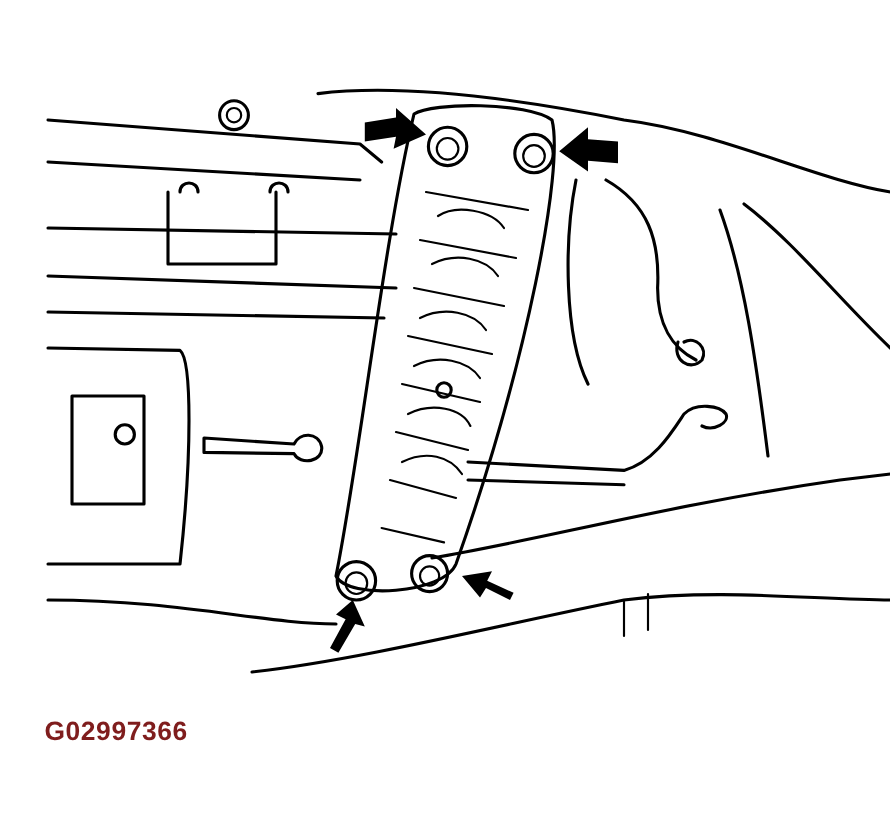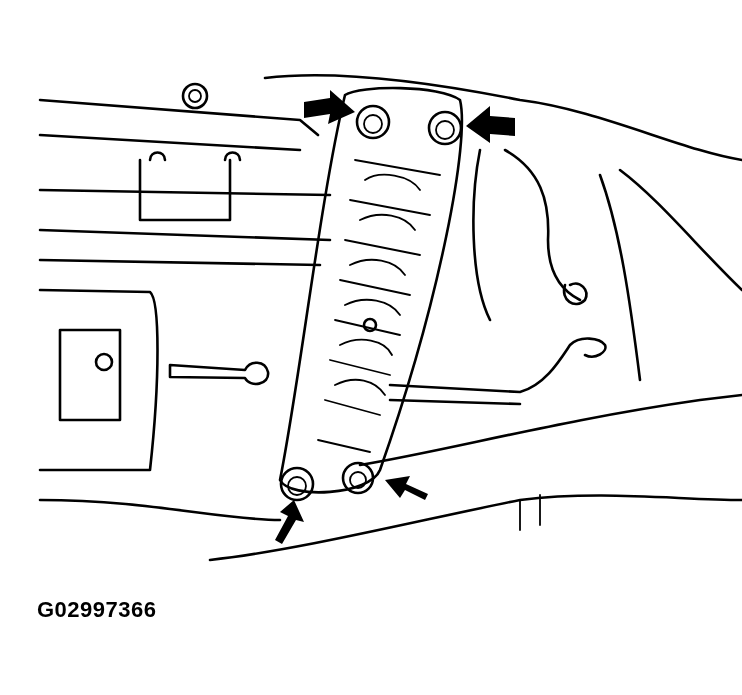--- a/index.html
+++ b/index.html
@@ -1,21 +1,21 @@
 <!DOCTYPE html>
 <html><head>
   <meta charset="utf-8">
   <style>
     html, body { margin: 0; padding: 0; background: #ffffff; }
     body { width: 742px; height: 695px; position: relative; overflow: hidden; font-family: "Liberation Sans", sans-serif; }
     #drawing { position: absolute; left: 0; top: 0; width: 742px; height: 695px; }
     .ln { fill: none; stroke: #000; stroke-width: 2.6; stroke-linecap: round; stroke-linejoin: round; }
     .thin { fill: none; stroke: #000; stroke-width: 1.8; stroke-linecap: round; stroke-linejoin: round; }
     .arrow { fill: #000; stroke: none; }
-    #figure-id { position: absolute; left: 37px; top: 597px; font-size: 22px; font-weight: bold; color: #000000; letter-spacing: 0.5px; }
+    #figure-id { position: absolute; left: 37px; top: 597px; font-size: 22px; font-weight: bold; color: #7f1d1d; letter-spacing: 0.5px; }
   </style>
 </head>
 <body>
 
 <svg id="drawing" viewBox="0 0 742 695" xmlns="http://www.w3.org/2000/svg">
 
   <g>
     <path class="ln" d="M265,78 C330,70 420,80 520,100 C600,110 680,150 742,160"></path>
     <path class="ln" d="M40,100 L300,120 L318,135"></path>
     <path class="ln" d="M40,135 L300,150"></path>

